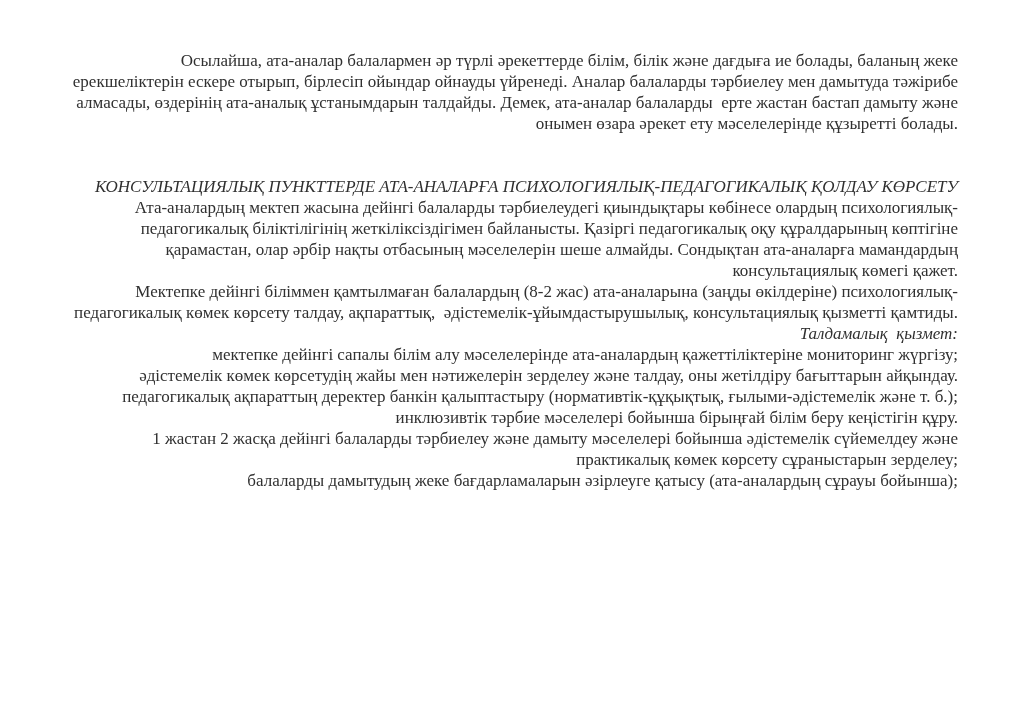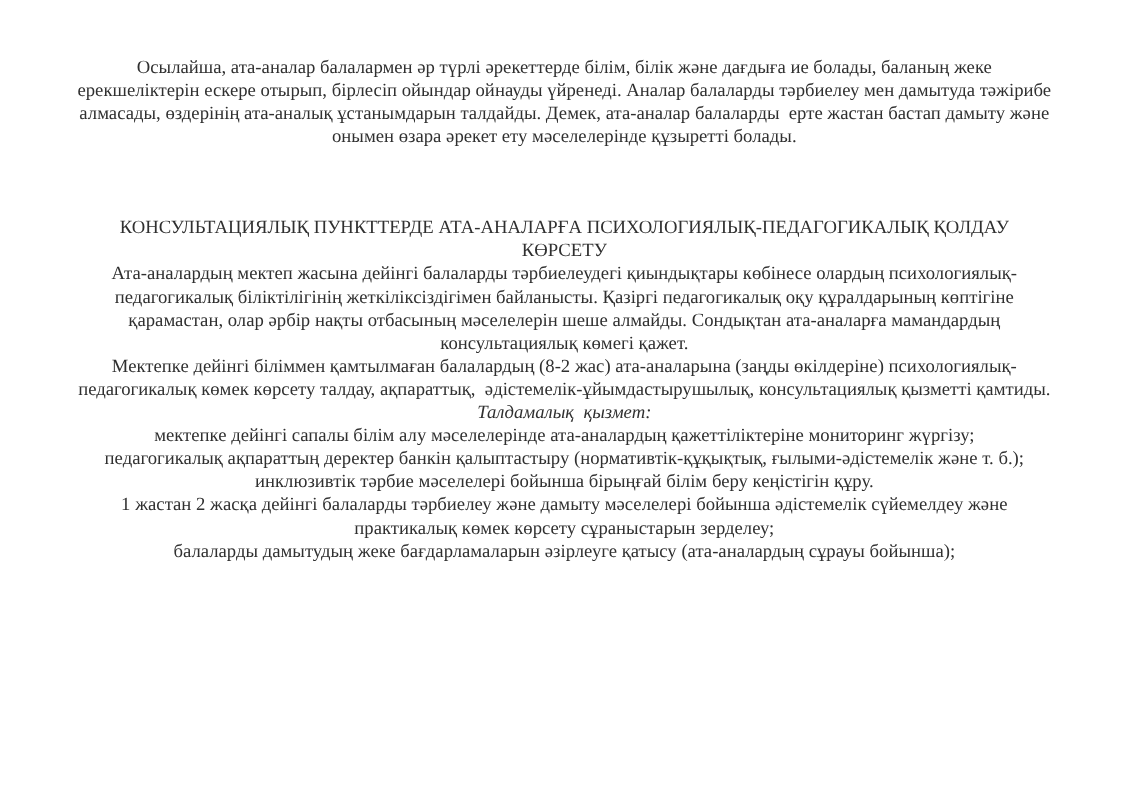--- a/index.html
+++ b/index.html
@@ -16,25 +16,26 @@
     padding: 50px 66px 0 68px;
     overflow: hidden;
     font-family: "Liberation Serif", "DejaVu Serif", serif;
     font-size: 17px;
     line-height: 21px;
     color: #303030;
   }
   .para {
     margin: 0;
     white-space: pre-wrap;
-    text-align: center;
+    text-align: right;
   }
   .heading {
-    margin-top: 62px;
+    margin-top: 42px;
     text-transform: none;
+    font-style: italic;
   }
   .label {
     font-style: italic;
   }
 </style>
 </head>
 <body>
 
 <div class="page">
 
@@ -44,20 +45,21 @@
 
   <p class="para">Ата-аналардың мектеп жасына дейінгі балаларды тәрбиелеудегі қиындықтары көбінесе олардың психологиялық-педагогикалық біліктілігінің жеткіліксіздігімен байланысты. Қазіргі педагогикалық оқу құралдарының көптігіне қарамастан, олар әрбір нақты отбасының мәселелерін шеше алмайды. Сондықтан ата-аналарға мамандардың консультациялық көмегі қажет.</p>
 
   <p class="para">Мектепке дейінгі біліммен қамтылмаған балалардың (8-2 жас) ата-аналарына (заңды өкілдеріне) психологиялық-педагогикалық көмек көрсету талдау, ақпараттық,  әдістемелік-ұйымдастырушылық, консультациялық қызметті қамтиды.</p>
 
   <p class="para label">Талдамалық  қызмет:</p>
 
   <p class="para">мектепке дейінгі сапалы білім алу мәселелерінде ата-аналардың қажеттіліктеріне мониторинг жүргізу;</p>
 
 
+  <p class="para">әдістемелік көмек көрсетудің жайы мен нәтижелерін зерделеу және талдау, оны жетілдіру бағыттарын айқындау.</p>
 
 
   <p class="para">педагогикалық ақпараттың деректер банкін қалыптастыру (нормативтік-құқықтық, ғылыми-әдістемелік және т. б.);</p>
 
 
   <p class="para">инклюзивтік тәрбие мәселелері бойынша бірыңғай білім беру кеңістігін құру.</p>
 
 
   <p class="para">1 жастан 2 жасқа дейінгі балаларды тәрбиелеу және дамыту мәселелері бойынша әдістемелік сүйемелдеу және практикалық көмек көрсету сұраныстарын зерделеу;</p>
 

